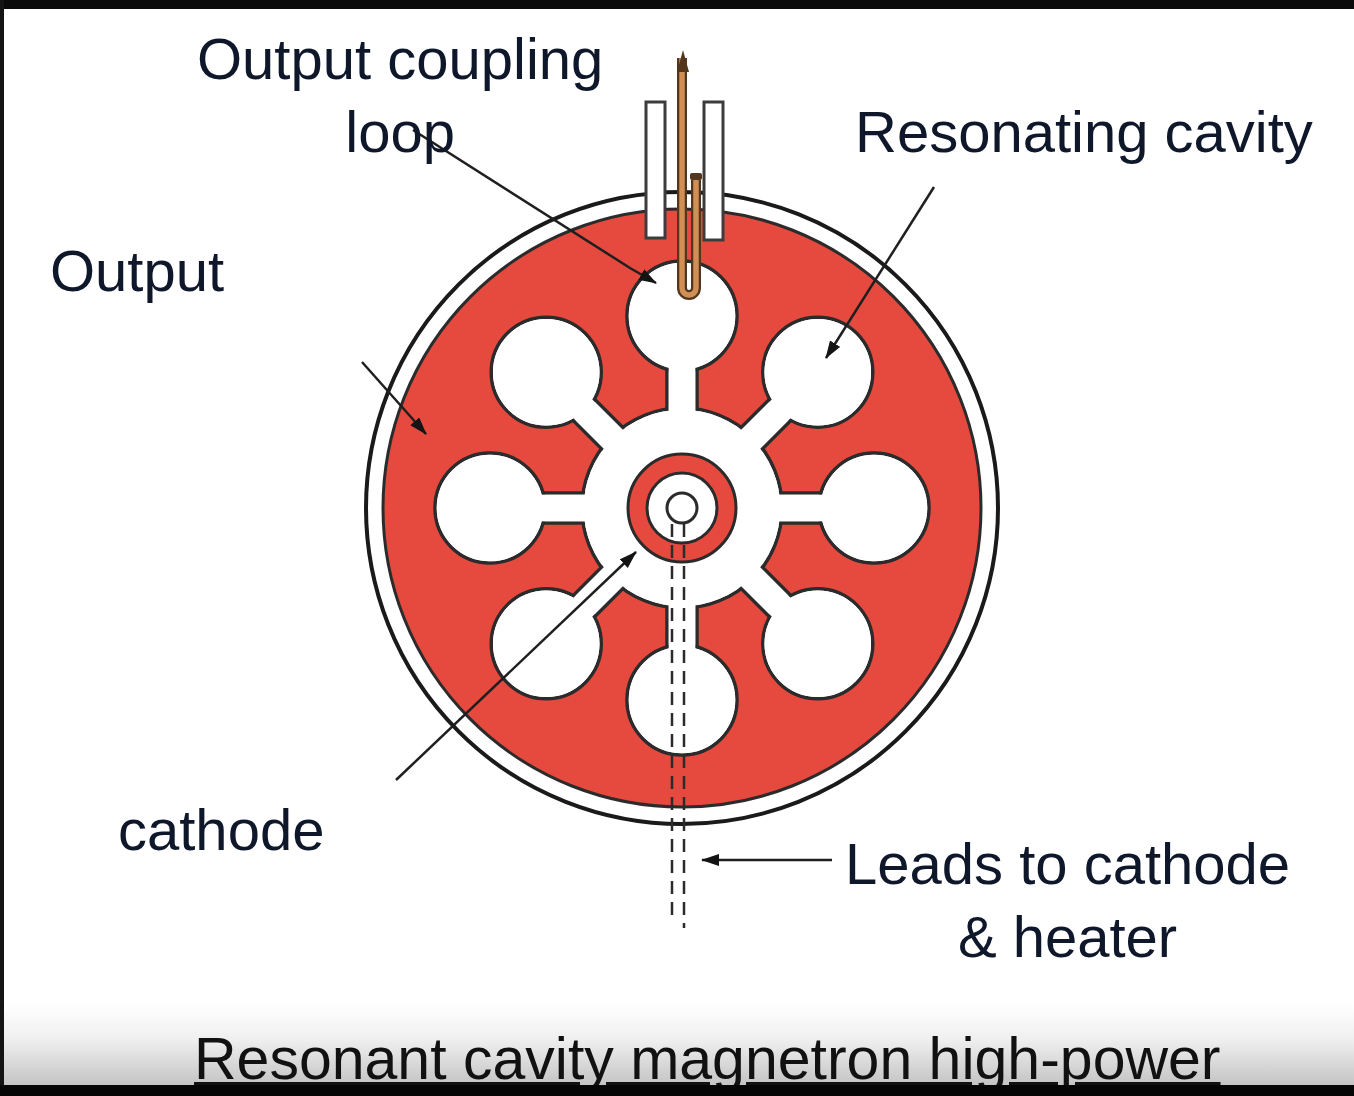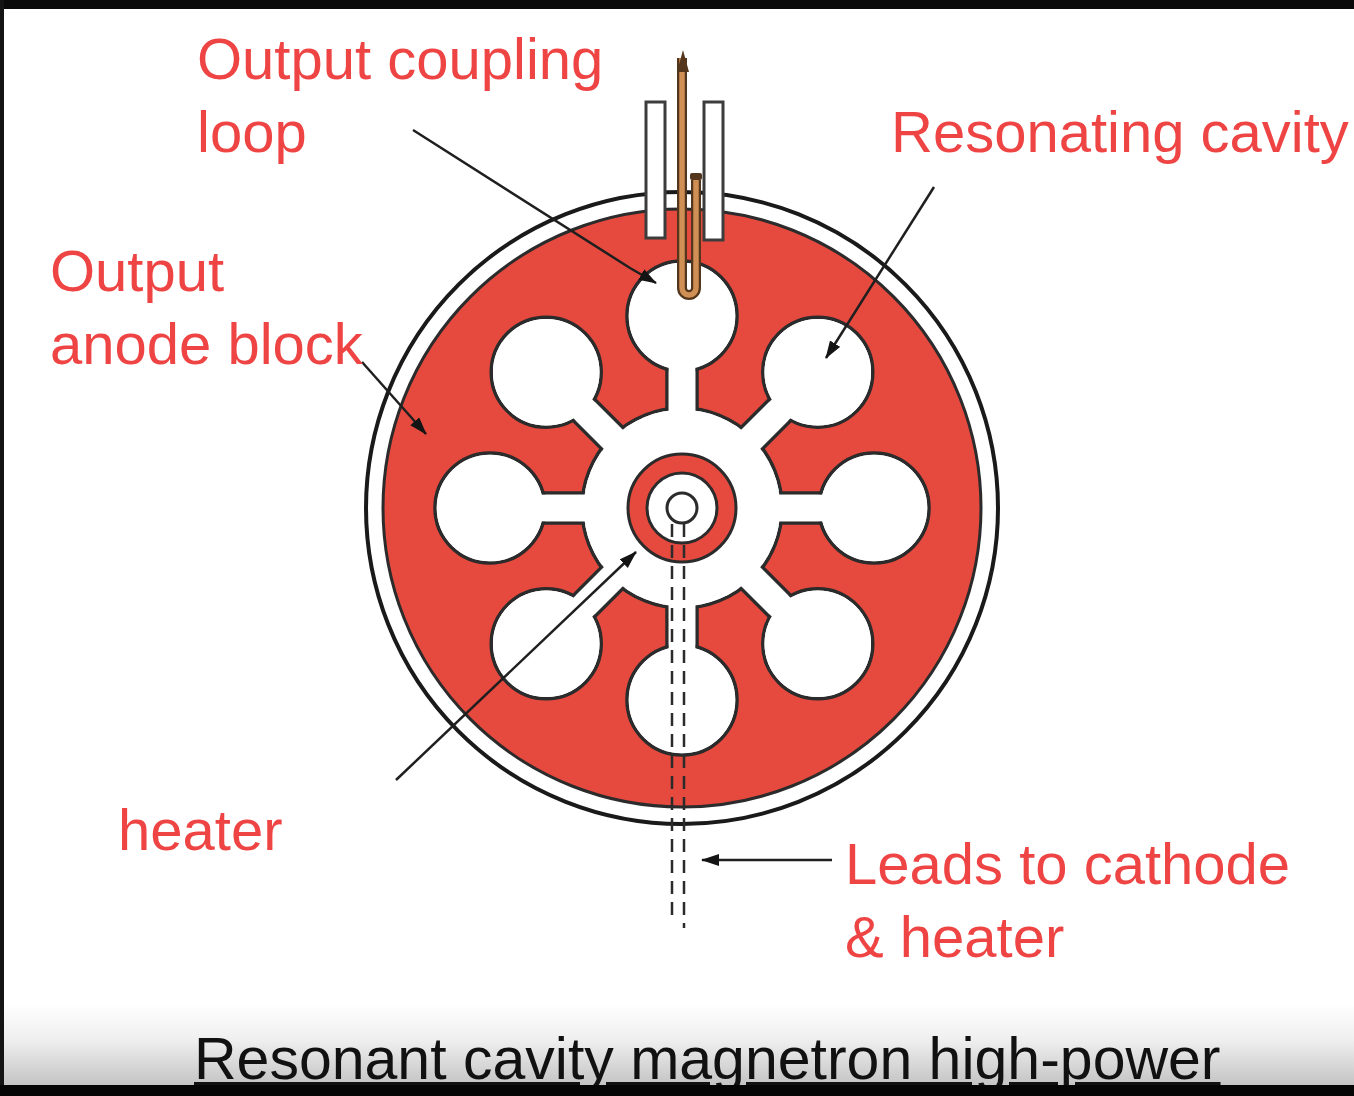--- a/index.html
+++ b/index.html
@@ -4,22 +4,22 @@
 <style>
   html,body{margin:0;padding:0;}
   body{
     width:1354px;height:1096px;position:relative;overflow:hidden;
     background:#ffffff;
     font-family:"Liberation Sans","DejaVu Sans",sans-serif;
   }
   .stage{position:absolute;inset:0;}
   svg.diagram{position:absolute;left:0;top:0;}
   .label{
-    position:absolute;color:#ef4444;font-size:58px;line-height:73px;
-    letter-spacing:0px;white-space:nowrap;
+    position:absolute;color:#0f172a;font-size:58px;line-height:73px;
+    letter-spacing:0px;white-space:nowrap;text-align:center;
   }
   .caption-band{
     position:absolute;left:0;top:1003px;width:1354px;height:82px;
     background:linear-gradient(to bottom,#ffffff 0%,#efefef 45%,#c4c4c4 100%);
   }
   .caption{
     position:absolute;left:194px;top:1024px;width:1160px;
     color:#111;font-size:59px;line-height:70px;white-space:nowrap;text-decoration:underline;
   }
   .bar-top{position:absolute;left:0;top:0;width:1354px;height:9px;background:#0a0a0a;}
@@ -146,29 +146,28 @@
     </g>
   </svg>
 
   <div class="label" style="left:197px;top:22px;">
     <div>Output coupling</div>
     <div>loop</div>
   </div>
 
   <div class="label" style="left:50px;top:234px;">
     <div>Output</div>
-    <div>anode block</div>
   </div>
 
-  <div class="label" style="left:855px;top:95px;margin-left:36px;">
+  <div class="label" style="left:855px;top:95px;">
     <div>Resonating cavity</div>
   </div>
 
   <div class="label" style="left:118px;top:793px;">
-    <div>heater</div>
+    <div>cathode</div>
   </div>
 
   <div class="label" style="left:845px;top:827px;">
     <div>Leads to cathode</div>
     <div>&amp; heater</div>
   </div>
 
   <div class="caption-band"></div>
   <div class="caption">Resonant cavity magnetron high-power</div>
 

